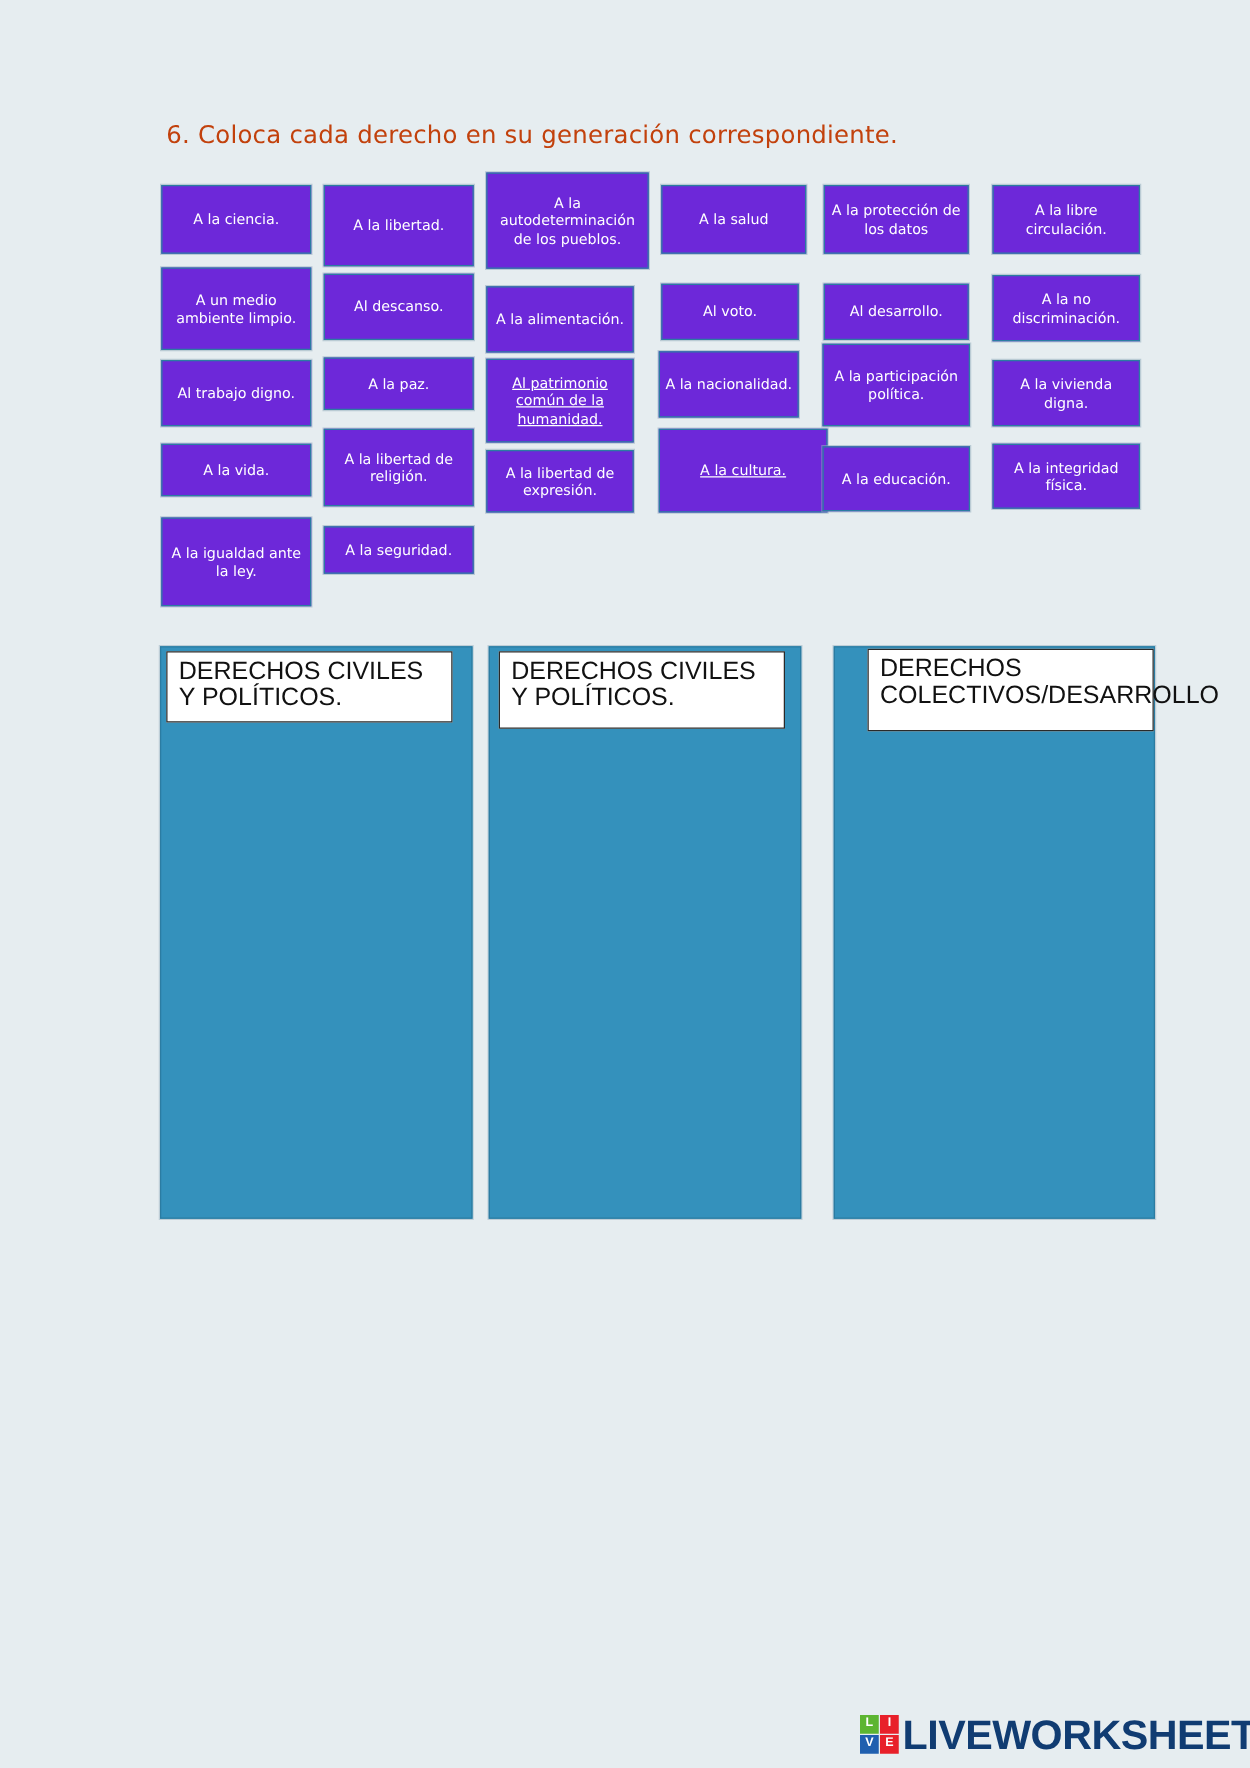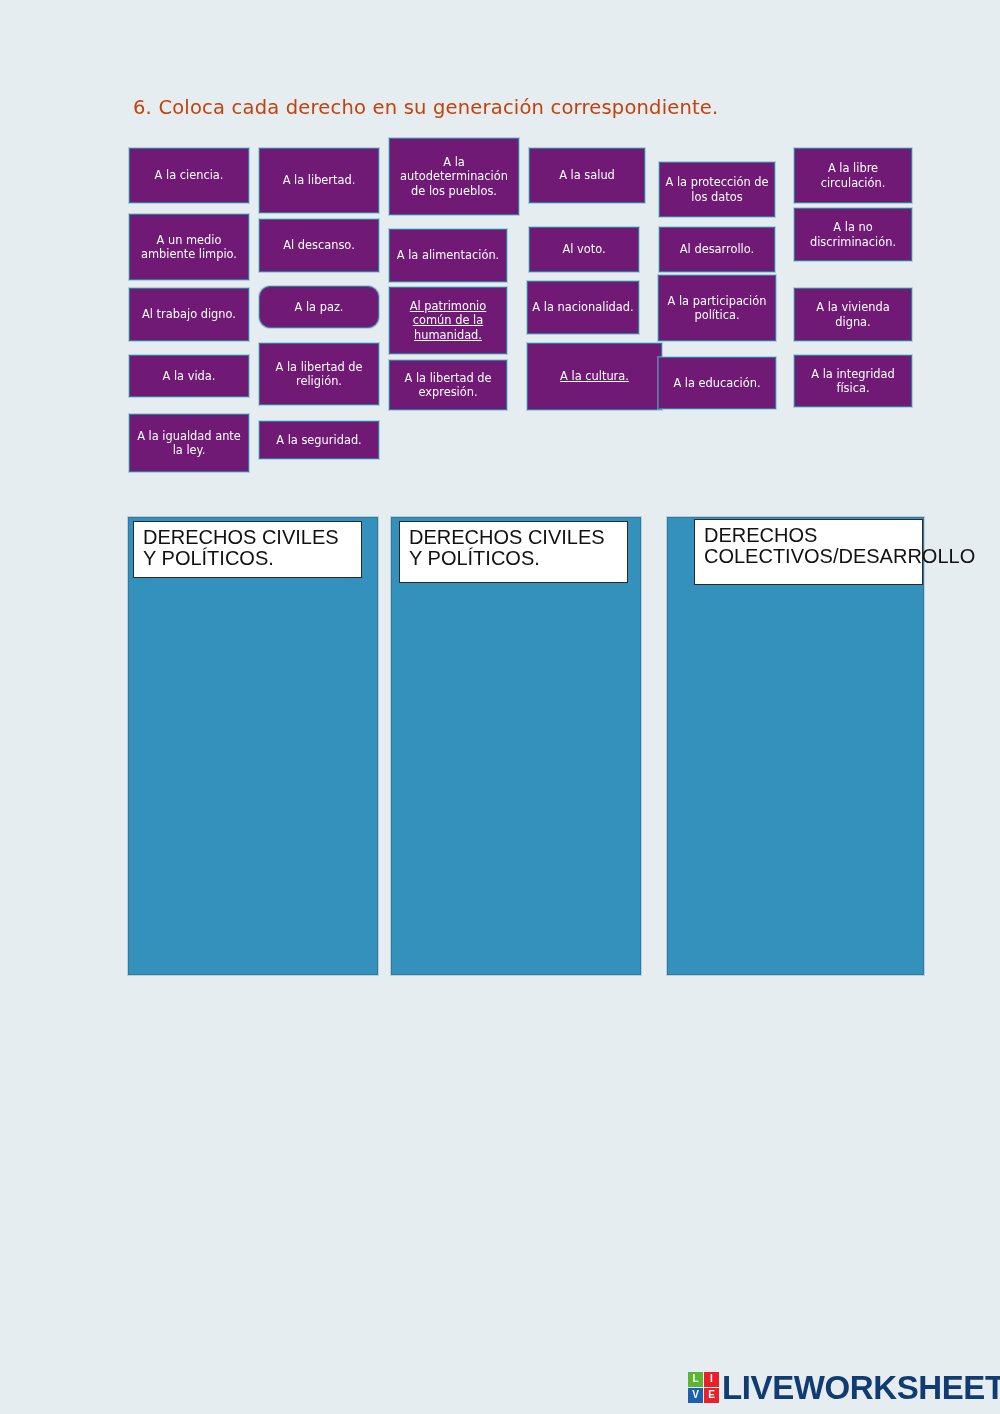--- a/index.html
+++ b/index.html
@@ -30,21 +30,21 @@
     color: #c2410c;
     letter-spacing: 0.2px;
     white-space: nowrap;
     font-family: "DejaVu Sans", "Liberation Sans", sans-serif;
   }
 
   
   .tile {
     position: absolute;
     box-sizing: border-box;
-    background: #701a75;
+    background: #6d28d9;
     border: 1px solid #2b7ca2;
     box-shadow: 0 0 0 1px rgba(150,175,190,0.55);
     color: #ffffff;
     font-size: 11.4px;
     line-height: 14.5px;
     text-align: center;
     display: flex;
     align-items: center;
     justify-content: center;
     padding: 2px 4px;
@@ -124,48 +124,48 @@
       </div>
       <div class="tile" style="left: 259px; top: 148px; width: 120px; height: 65px;">
         <span>A la libertad.</span>
       </div>
       <div class="tile" style="left: 389px; top: 138px; width: 130px; height: 77px;">
         <span>A la autodeterminación de los pueblos.</span>
       </div>
       <div class="tile" style="left: 529px; top: 148px; width: 116px; height: 55px;">
         <span>A la salud</span>
       </div>
-      <div class="tile" style="left: 659px; top: 162px; width: 116px; height: 55px;">
+      <div class="tile" style="left: 659px; top: 148px; width: 116px; height: 55px;">
         <span>A la protección de los datos</span>
       </div>
       <div class="tile" style="left: 794px; top: 148px; width: 118px; height: 55px;">
         <span>A la libre circulación.</span>
       </div>
       <div class="tile" style="left: 129px; top: 214px; width: 120px; height: 66px;">
         <span>A un medio ambiente limpio.</span>
       </div>
       <div class="tile" style="left: 259px; top: 219px; width: 120px; height: 53px;">
         <span>Al descanso.</span>
       </div>
       <div class="tile" style="left: 389px; top: 229px; width: 118px; height: 53px;">
         <span>A la alimentación.</span>
       </div>
       <div class="tile" style="left: 529px; top: 227px; width: 110px; height: 45px;">
         <span>Al voto.</span>
       </div>
       <div class="tile" style="left: 659px; top: 227px; width: 116px; height: 45px;">
         <span>Al desarrollo.</span>
       </div>
-      <div class="tile" style="left: 794px; top: 208px; width: 118px; height: 53px;">
+      <div class="tile" style="left: 794px; top: 220px; width: 118px; height: 53px;">
         <span>A la no discriminación.</span>
       </div>
       <div class="tile" style="left: 129px; top: 288px; width: 120px; height: 53px;">
         <span>Al trabajo digno.</span>
       </div>
-      <div class="tile" style="left: 259px; top: 286px; width: 120px; height: 42px; border-radius: 11px;">
+      <div class="tile" style="left: 259px; top: 286px; width: 120px; height: 42px;">
         <span>A la paz.</span>
       </div>
       <div class="tile" style="left: 389px; top: 287px; width: 118px; height: 67px; text-decoration: underline;">
         <span>Al patrimonio común de la humanidad.</span>
       </div>
       <div class="tile" style="left: 527px; top: 281px; width: 112px; height: 53px;">
         <span>A la nacionalidad.</span>
       </div>
       <div class="tile" style="left: 658px; top: 275px; width: 118px; height: 66px;">
         <span>A la participación política.</span>
@@ -184,21 +184,21 @@
       </div>
       <div class="tile" style="left: 527px; top: 343px; width: 135px; height: 67px; text-decoration: underline;">
         <span>A la cultura.</span>
       </div>
       <div class="tile" style="left: 658px; top: 357px; width: 118px; height: 52px;">
         <span>A la educación.</span>
       </div>
       <div class="tile" style="left: 794px; top: 355px; width: 118px; height: 52px;">
         <span>A la integridad física.</span>
       </div>
-      <div class="tile" style="left: 129px; top: 414px; width: 120px; height: 58px;">
+      <div class="tile" style="left: 129px; top: 414px; width: 120px; height: 71px;">
         <span>A la igualdad ante la ley.</span>
       </div>
       <div class="tile" style="left: 259px; top: 421px; width: 120px; height: 38px;">
         <span>A la seguridad.</span>
       </div>
     </div>
 
   <div id="zones-layer">
       <div class="dropzone" style="left: 128px; top: 517px; width: 250px; height: 458px;"></div>
       <div class="zone-header" style="left: 133px; top: 521px; width: 229px; height: 57px;">DERECHOS CIVILES Y POLÍTICOS.</div>

